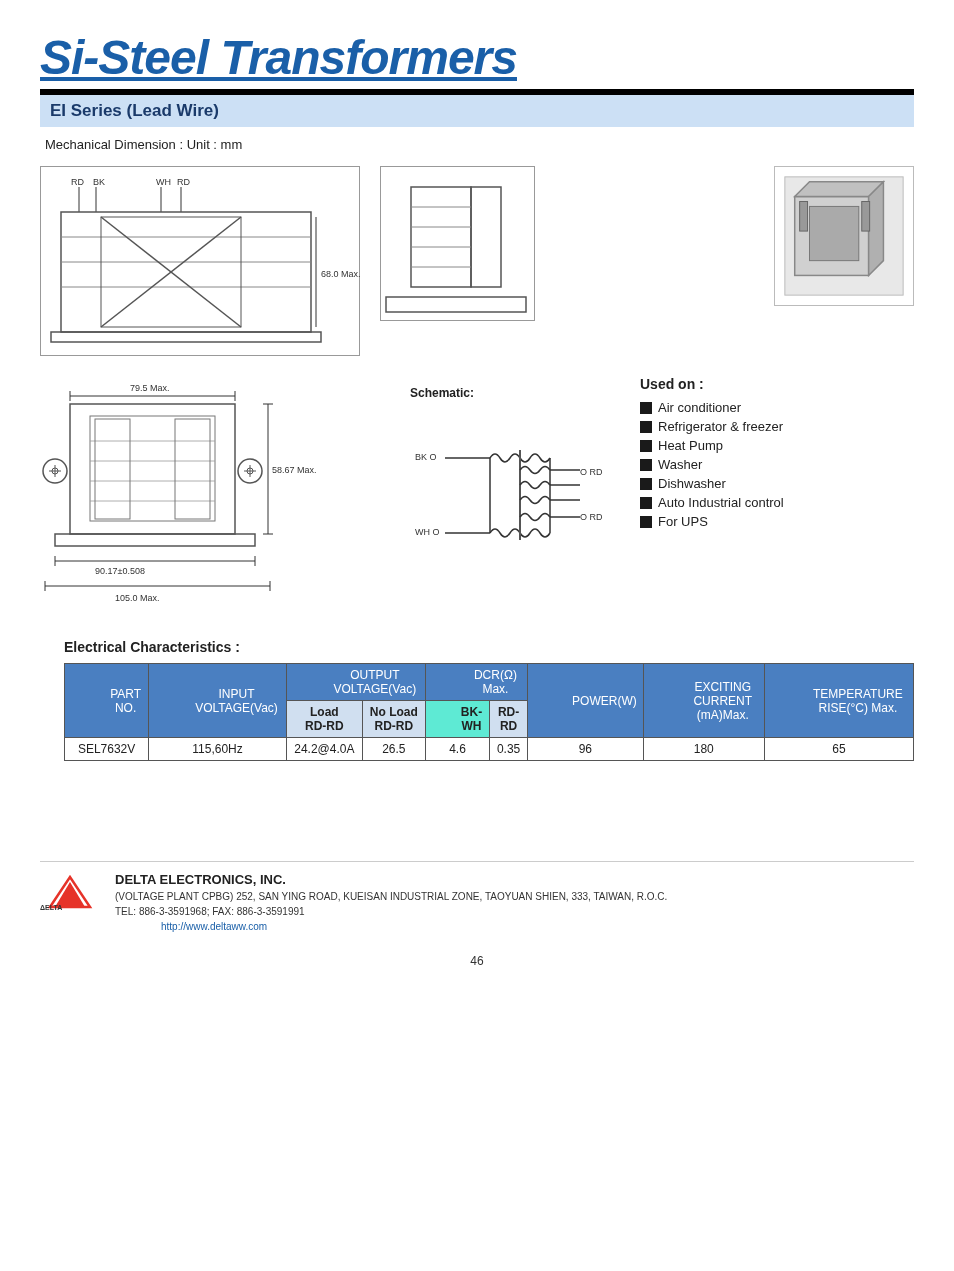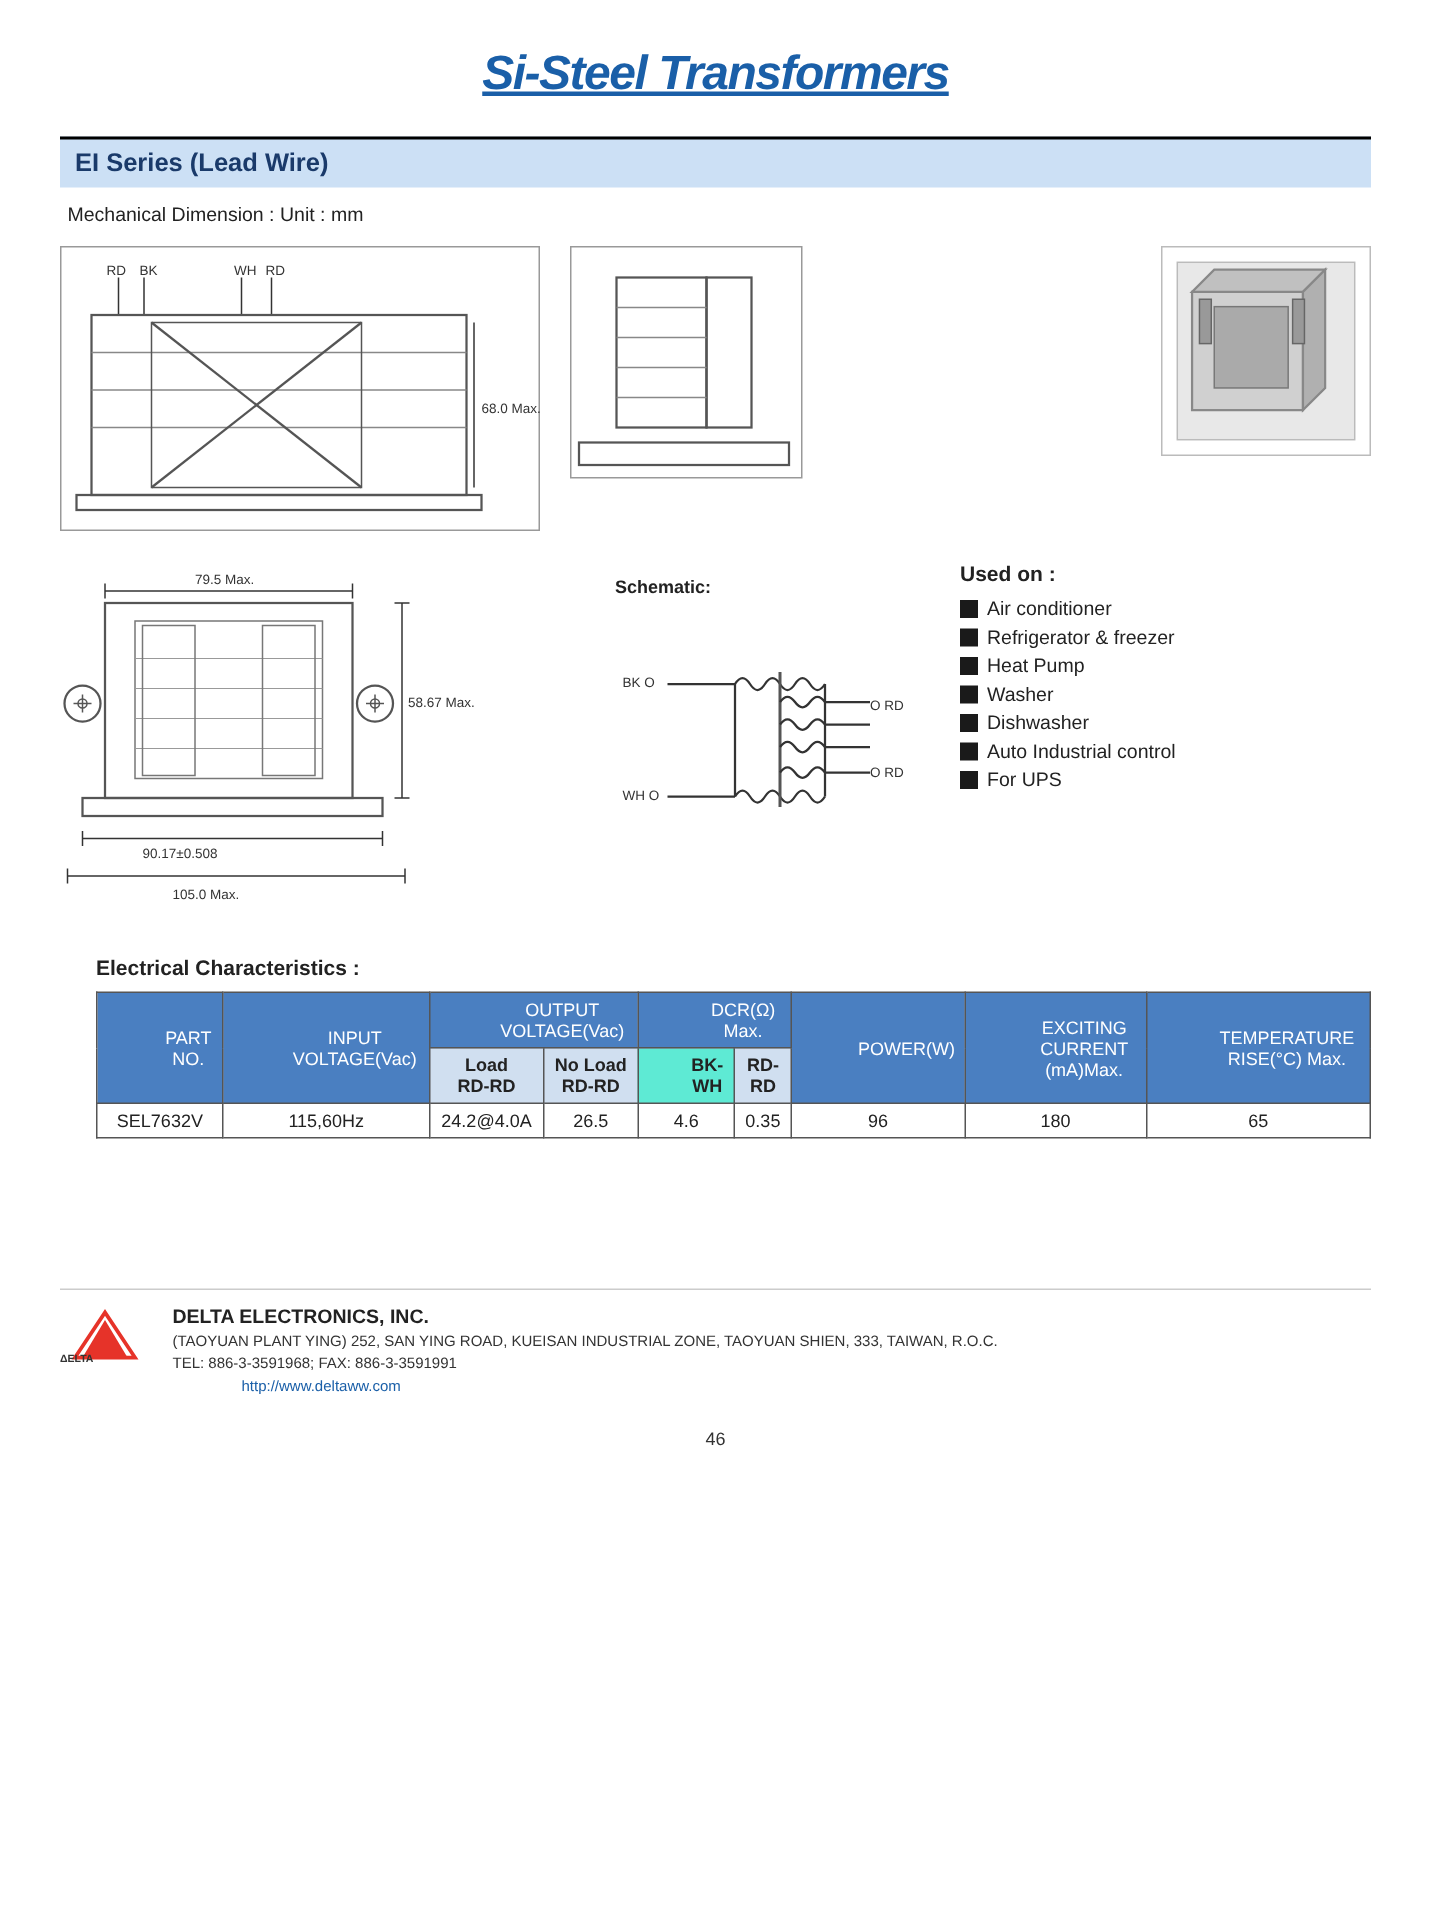--- a/index.html
+++ b/index.html
@@ -6,37 +6,36 @@
     body {
       width: 954px;
       min-height: 1271px;
       font-family: Arial, Helvetica, sans-serif;
       font-size: 13px;
       background: #fff;
       color: #222;
       padding: 30px 40px;
     }
     .main-title {
-      font-size: 32px;
+      font-size: 48px;
       font-weight: 900;
       color: #1a5fa8;
       text-decoration: underline;
       letter-spacing: -1px;
-      margin-bottom: 24px;
+      margin-bottom: 4px;
       font-style: italic;
-      text-align: center;
     }
     .series-bar {
       background: #cce0f5;
       padding: 6px 10px;
       font-size: 17px;
       font-weight: bold;
       color: #1a3a6a;
       margin-bottom: 10px;
-      border-top: 2px solid #000000;
+      border-top: 6px solid #000000;
     }
     .mechanical-label {
       font-size: 13px;
       font-weight: bold;
       margin-bottom: 14px;
       padding-left: 5px;
     }
     .mechanical-label span {
       font-weight: normal;
     }
@@ -433,21 +432,21 @@
 
       <polygon points="10,35 30,5 50,35" fill="none" stroke="#e63329" stroke-width="2.5"></polygon>
       <polygon points="15,35 30,10 45,35" fill="#e63329"></polygon>
 
       <text x="0" y="38" font-size="7" font-weight="bold" fill="#333" font-family="Arial">ΔELTA</text>
     </svg>
   </div>
   <div class="footer-text">
     <div class="footer-company">DELTA ELECTRONICS, INC.</div>
     <div class="footer-address">
-      <span>(TAOYUAN PLANT YING)</span>
+      <span>(VOLTAGE PLANT CPBG)</span>
       <span>252, SAN YING ROAD, KUEISAN INDUSTRIAL ZONE, TAOYUAN SHIEN, 333, TAIWAN, R.O.C.</span><br>
       <span>TEL: 886-3-3591968; FAX: 886-3-3591991</span><br>
       <span style="color:#1a5fa8;margin-left:46px;">http://www.deltaww.com</span>
     </div>
   </div>
 </div>
 
 <div class="page-number">46</div>
 
 </body></html>

